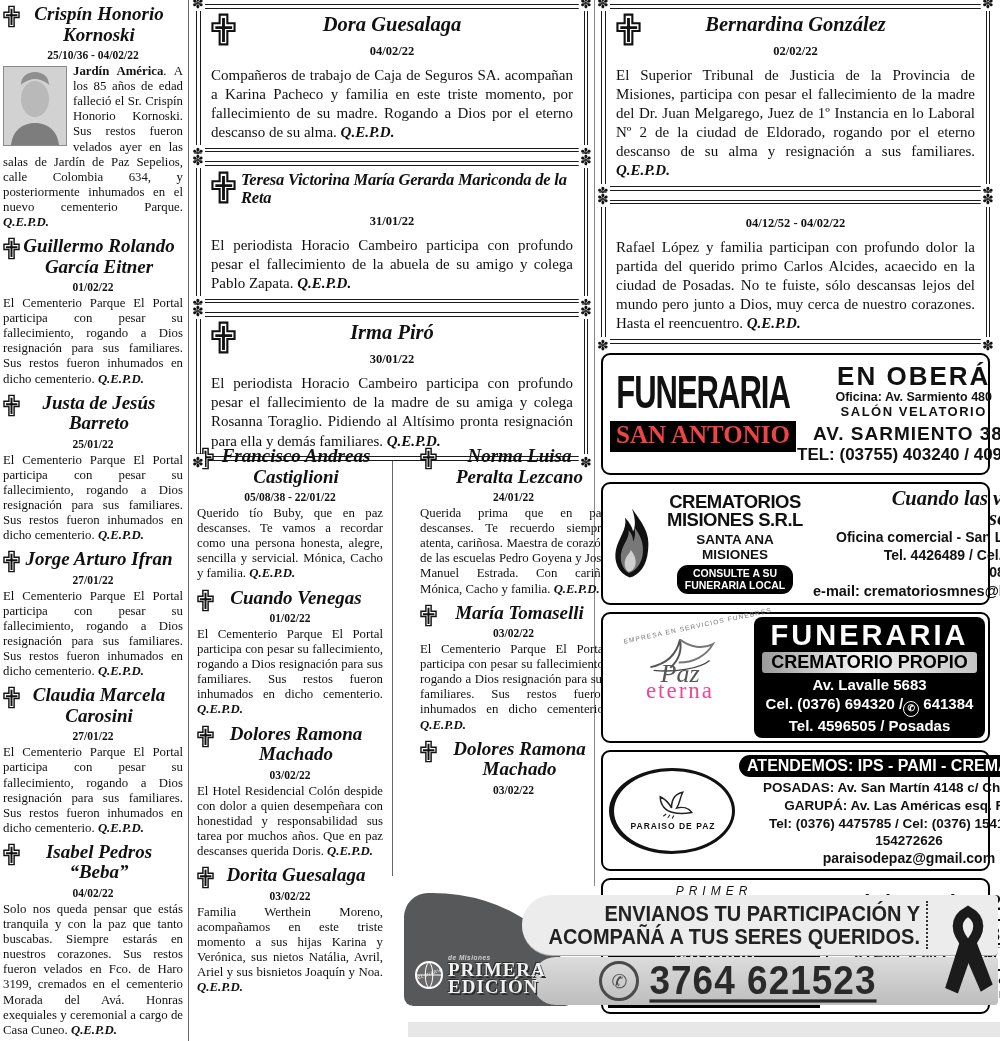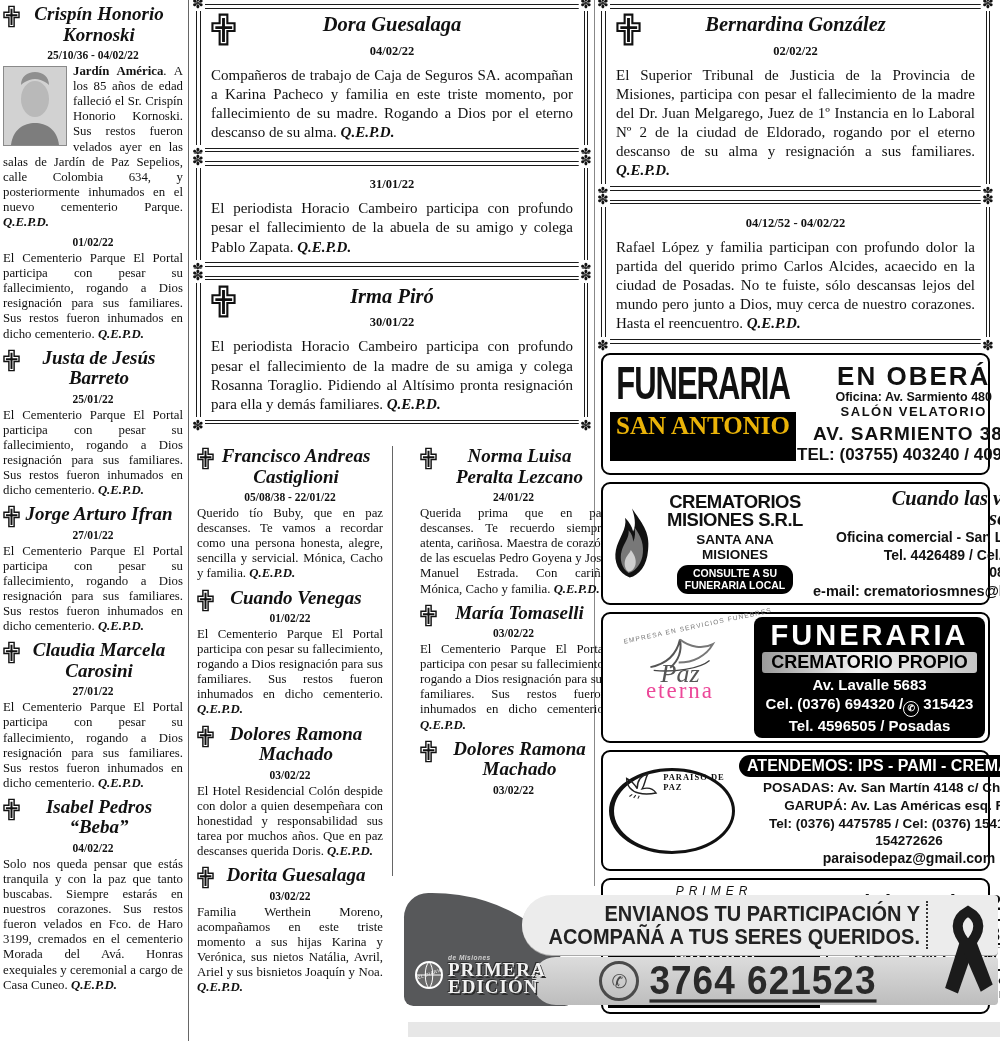--- a/index.html
+++ b/index.html
@@ -43,21 +43,21 @@
   .obox-head.inline .obox-name{font-size:16.5px;letter-spacing:-0.2px;}
   .obox-date{text-align:center;font-weight:bold;font-size:12.5px;margin:8px 0 7px;}
   .obox-body{font-size:15px;line-height:1.28;text-align:justify;margin:0;}
 
   
   .ad{border:2px solid #000;border-radius:9px;margin-bottom:7px;background:#fff;position:relative;font-family:"Liberation Sans",sans-serif;}
 
   .ad1{display:grid;grid-template-columns:188px 1fr;align-items:center;padding:8px 6px;}
   .ad1-left{text-align:center;}
   .funer1{display:inline-block;font-weight:bold;font-size:31px;letter-spacing:-1px;transform:scaleY(1.5);transform-origin:center;}
-  .sanant{display:inline-block;background:#000;color:#eab308;font-family:"Liberation Serif",serif;font-weight:bold;font-size:25px;padding:0 6px 21px;margin-top:10px;white-space:nowrap;}
+  .sanant{display:inline-block;background:#000;color:#ef4444;font-family:"Liberation Serif",serif;font-weight:bold;font-size:25px;padding:0 6px 3px;margin-top:10px;white-space:nowrap;}
   .ad1-right{text-align:center;}
   .oberA{font-weight:bold;font-size:26px;letter-spacing:2px;line-height:1;}
   .ofi{font-weight:bold;font-size:12.5px;margin-top:1px;}
   .salon{font-weight:bold;font-size:13px;letter-spacing:1.5px;}
   .sarm{font-weight:bold;font-size:19px;letter-spacing:1px;margin-top:4px;}
   .tel1{font-weight:bold;font-size:17px;white-space:nowrap;}
 
   .ad2{display:grid;grid-template-columns:48px 152px 1fr;gap:2px;align-items:center;padding:4px 6px;}
   .flame{width:46px;height:86px;}
   .ad2-mid{text-align:center;}
@@ -75,21 +75,21 @@
   .swan{width:104px;height:46px;margin-top:14px;}
   .paz-script{font-style:italic;font-size:26px;color:#555;line-height:.5;display:block;margin-top:-14px;font-family:"Liberation Serif",serif;}
   .paz-eterna{font-size:23px;color:#ec4899;letter-spacing:2px;font-family:"Liberation Serif",serif;display:block;margin-top:-2px;}
   .paz-right{flex:1;background:#000;border-radius:8px;color:#fff;text-align:center;padding:3px 8px;}
   .fun3{font-weight:bold;font-size:29px;letter-spacing:3px;line-height:1.05;}
   .band{background:linear-gradient(90deg,#9a9a9a,#f4f4f4 45%,#c4c4c4);color:#000;font-weight:bold;font-size:18px;border-radius:3px;margin:2px 0 3px;padding:0;}
   .ad3line{font-weight:bold;font-size:15px;line-height:1.25;}
   .wa{display:inline-flex;width:14px;height:14px;border:1.5px solid #fff;border-radius:50%;align-items:center;justify-content:center;font-size:9px;vertical-align:-2px;}
 
   .ad4{display:flex;align-items:center;padding:3px 6px;}
-  .oval{flex:0 0 auto;width:118px;height:80px;border:3px solid #111;border-left-width:5px;border-radius:50%;display:flex;flex-direction:row;align-items:flex-start;justify-content:center;font-family:Liberation Serif, serif;}
+  .oval{flex:0 0 auto;width:118px;height:80px;border:3px solid #111;border-left-width:5px;border-radius:50%;display:flex;flex-direction:column;align-items:center;justify-content:center;}
   .dove{width:60px;height:30px;}
   .pzp{font-size:8.5px;font-weight:bold;letter-spacing:1px;margin-top:1px;}
   .ad4-right{flex:1;text-align:center;margin-left:4px;}
   .pill2{background:#000;color:#fff;border-radius:14px;font-weight:bold;font-size:16px;padding:2px 8px;display:inline-block;margin-bottom:2px;white-space:nowrap;}
   .ad4line{font-weight:bold;font-size:13.5px;line-height:1.3;}
   .ad4mail{font-weight:bold;font-size:14px;}
 
   .ad5{display:grid;grid-template-columns:212px 1fr;padding:4px 5px;align-items:center;}
   .ad5-left{text-align:center;}
   .primer{font-style:italic;letter-spacing:5px;font-size:12px;}
@@ -161,20 +161,26 @@
               <rect width="62" height="78" fill="#d2d2d2"></rect>
               <ellipse cx="31" cy="32" rx="14" ry="18" fill="#b9b9b9"></ellipse>
               <path d="M31 12c8 0 14 6 14 6 0-8-6-13-14-13s-14 5-14 13c0 0 6-6 14-6z" fill="#8f8f8f"></path>
               <path d="M7 78c2-16 13-22 24-22s22 6 24 22z" fill="#7d7d7d"></path>
             </svg></span>
         <span class="lead">Jardín América</span><span>. A los 85 años de edad falleció el Sr. Crispín Honorio Kornoski. Sus restos fueron velados ayer en las salas de Jardín de Paz Sepelios, calle Colombia 634, y posteriormente inhumados en el nuevo cementerio Parque.</span>
         <span class="qepd">Q.E.P.D.</span>
       </p>
     </div>
     <div class="obit">
+      <div class="obit-head">
+          <svg class="cross-sm" viewBox="0 0 26 34">
+            <use href="#crossdef"></use>
+          </svg>
+        <h3 class="obit-name">Guillermo Rolando García Eitner</h3>
+        </div>
       <div class="obit-date">01/02/22</div>
       <p class="obit-body"><span>El Cementerio Parque El Portal participa con pesar su fallecimiento, rogando a Dios resignación para sus familiares. Sus restos fueron inhumados en dicho cementerio.</span> <span class="qepd">Q.E.P.D.</span></p>
     </div>
     <div class="obit">
       <div class="obit-head">
           <svg class="cross-sm" viewBox="0 0 26 34">
             <use href="#crossdef"></use>
           </svg>
         <h3 class="obit-name">Justa de Jesús Barreto</h3>
         </div>
@@ -226,20 +232,26 @@
         <h2 class="obox-name">Dora Guesalaga</h2>
         </div>
       <div class="obox-date">04/02/22</div>
       <p class="obox-body"><span>Compañeros de trabajo de Caja de Seguros SA. acompañan a Karina Pacheco y familia en este triste momento, por fallecimiento de su madre. Rogando a Dios por el eterno descanso de su alma.</span> <span class="qepd">Q.E.P.D.</span></p>
     </section>
     <section class="obox">
       <span class="corn tl">✽</span>
         <span class="corn tr">✽</span>
         <span class="corn bl">✽</span>
         <span class="corn br">✽</span>
+      <div class="obox-head inline">
+          <svg class="cross-lg" viewBox="0 0 26 34">
+            <use href="#crossdef"></use>
+          </svg>
+        <h2 class="obox-name">Teresa Victorina María Gerarda Mariconda de la Reta</h2>
+        </div>
       <div class="obox-date">31/01/22</div>
       <p class="obox-body"><span>El periodista Horacio Cambeiro participa con profundo pesar el fallecimiento de la abuela de su amigo y colega Pablo Zapata.</span> <span class="qepd">Q.E.P.D.</span></p>
     </section>
     <section class="obox">
       <span class="corn tl">✽</span>
         <span class="corn tr">✽</span>
         <span class="corn bl">✽</span>
         <span class="corn br">✽</span>
       <div class="obox-head">
           <svg class="cross-lg" viewBox="0 0 26 34">
@@ -393,21 +405,21 @@
           <path d="M60 13 C75 25 95 28 110 20 C100 38 80 48 58 48" fill="none" stroke="#777" stroke-width="3"></path>
           <path d="M20 60 C50 63 90 58 105 45" fill="none" stroke="#444" stroke-width="2"></path>
         </svg>
         <span class="paz-script">Paz</span>
         <span class="paz-eterna">eterna</span>
       </div>
       <div class="paz-right">
         <div class="fun3">FUNERARIA</div>
         <div class="band">CREMATORIO PROPIO</div>
         <div class="ad3line">Av. Lavalle 5683</div>
-        <div class="ad3line"><span>Cel. (0376) 694320 /</span><span class="wa">✆</span> <span>315423</span></div>
+        <div class="ad3line"><span>Cel. (0376) 694320 /</span><span class="wa">✆</span> <span>641384</span></div>
         <div class="ad3line">Tel. 4596505 / Posadas</div>
       </div>
     </div>
 
     <div class="ad ad4">
       <div class="oval">
         <svg class="dove" viewBox="0 0 70 40">
           <path d="M35 30 C25 28 18 20 18 9 C26 13 30 18 33 24 C33 13 38 5 48 3 C44 11 44 18 40 24 C48 22 56 24 60 30 C50 32 42 32 35 30 Z" fill="none" stroke="#222" stroke-width="2"></path>
           <path d="M22 35 l4 -3 M28 37 l3 -4 M34 38 l2 -4" stroke="#222" stroke-width="1.5"></path>
         </svg>

